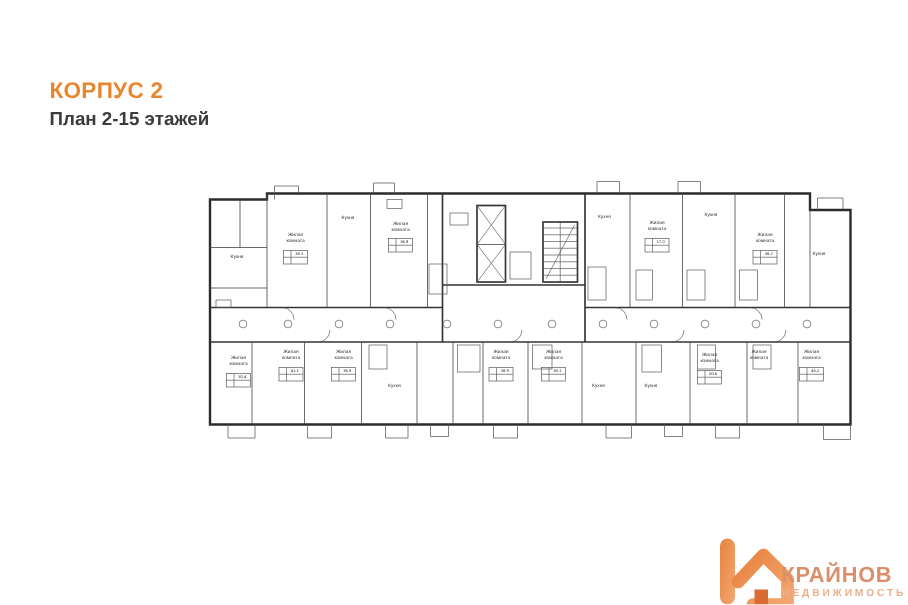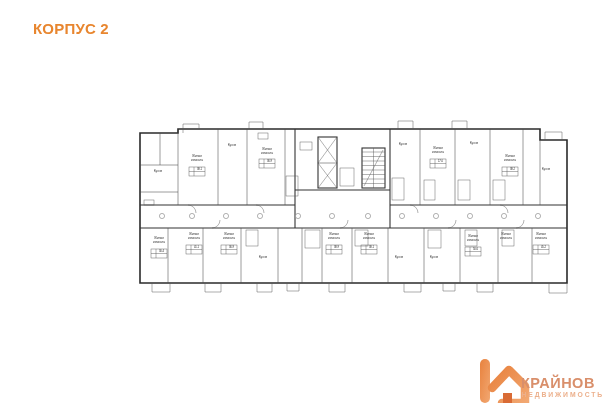--- a/index.html
+++ b/index.html
@@ -1,40 +1,41 @@
 <!DOCTYPE html>
 <html><head>
 <meta charset="utf-8">
 <style>
   html,body{margin:0;padding:0;}
   body{
     width:605px;height:403px;position:relative;background:#ffffff;
     font-family:"Liberation Sans", sans-serif;overflow:hidden;
   }
-  .header{position:absolute;left:33px;top:20px;line-height:1.2;}
+  .header{position:absolute;left:33px;top:52px;line-height:1.2;}
   .header .h-line1{color:#e8862f;font-size:15px;font-weight:bold;letter-spacing:.2px;}
   .header .h-line2{color:#e8862f;font-size:15px;font-weight:bold;margin-top:2px;letter-spacing:.2px;}
   .header .h-line3{color:#3c3c3c;font-size:12.5px;font-weight:bold;margin-top:2px;}
   svg.plan{position:absolute;left:0;top:0;}
   .wall-outer{fill:none;stroke:#2b2b2b;stroke-width:1.6;}
   .wall{stroke:#4a4a4a;stroke-width:.55;fill:none;}
   .wall-thick{stroke:#333;stroke-width:1.1;fill:none;}
   .fixture{stroke:#555;stroke-width:.45;fill:none;}
   .balcony{stroke:#5a5a5a;stroke-width:.5;fill:none;}
   .room-label{font-family:"Liberation Sans",sans-serif;font-size:3.2px;fill:#333;text-anchor:middle;}
   .area-label{font-family:"Liberation Sans",sans-serif;font-size:2.7px;fill:#222;text-anchor:middle;}
   .apt-circle{stroke:#555;stroke-width:.45;fill:#fff;}
   .logo-name{font-family:"Liberation Sans",sans-serif;font-weight:bold;font-size:14.5px;fill:#d98f6b;letter-spacing:.5px;}
   .logo-sub{font-family:"Liberation Sans",sans-serif;font-weight:bold;font-size:6.8px;fill:#ecb08c;letter-spacing:1.9px;}
 </style>
 </head>
 <body>
 
 <div class="header">
   <div class="h-line1">КОРПУС 2</div>
+  <div class="h-line3">План 2-15 этажей</div>
 </div>
 
 <svg class="plan" width="605" height="403" viewBox="0 0 605 403" xmlns="http://www.w3.org/2000/svg">
   <defs>
     <linearGradient id="gradK" x1="0" y1="0" x2="1" y2="1">
       <stop offset="0" stop-color="#e8823e"></stop>
       <stop offset="1" stop-color="#f2a872"></stop>
     </linearGradient>
   </defs>
 

